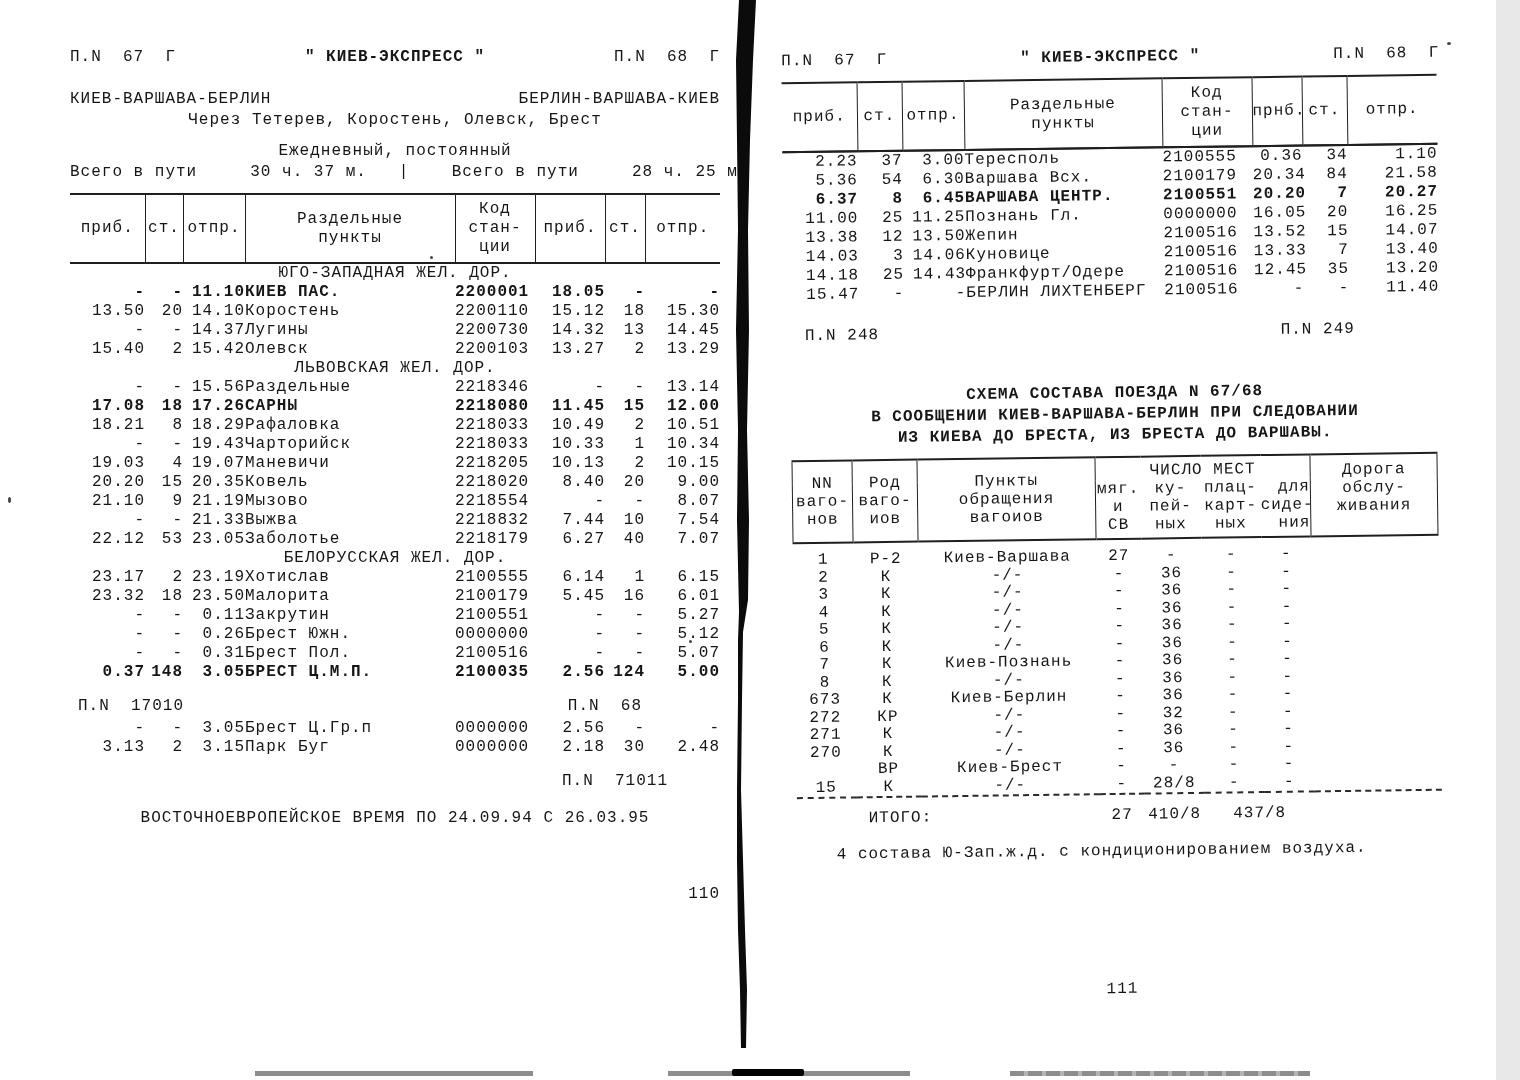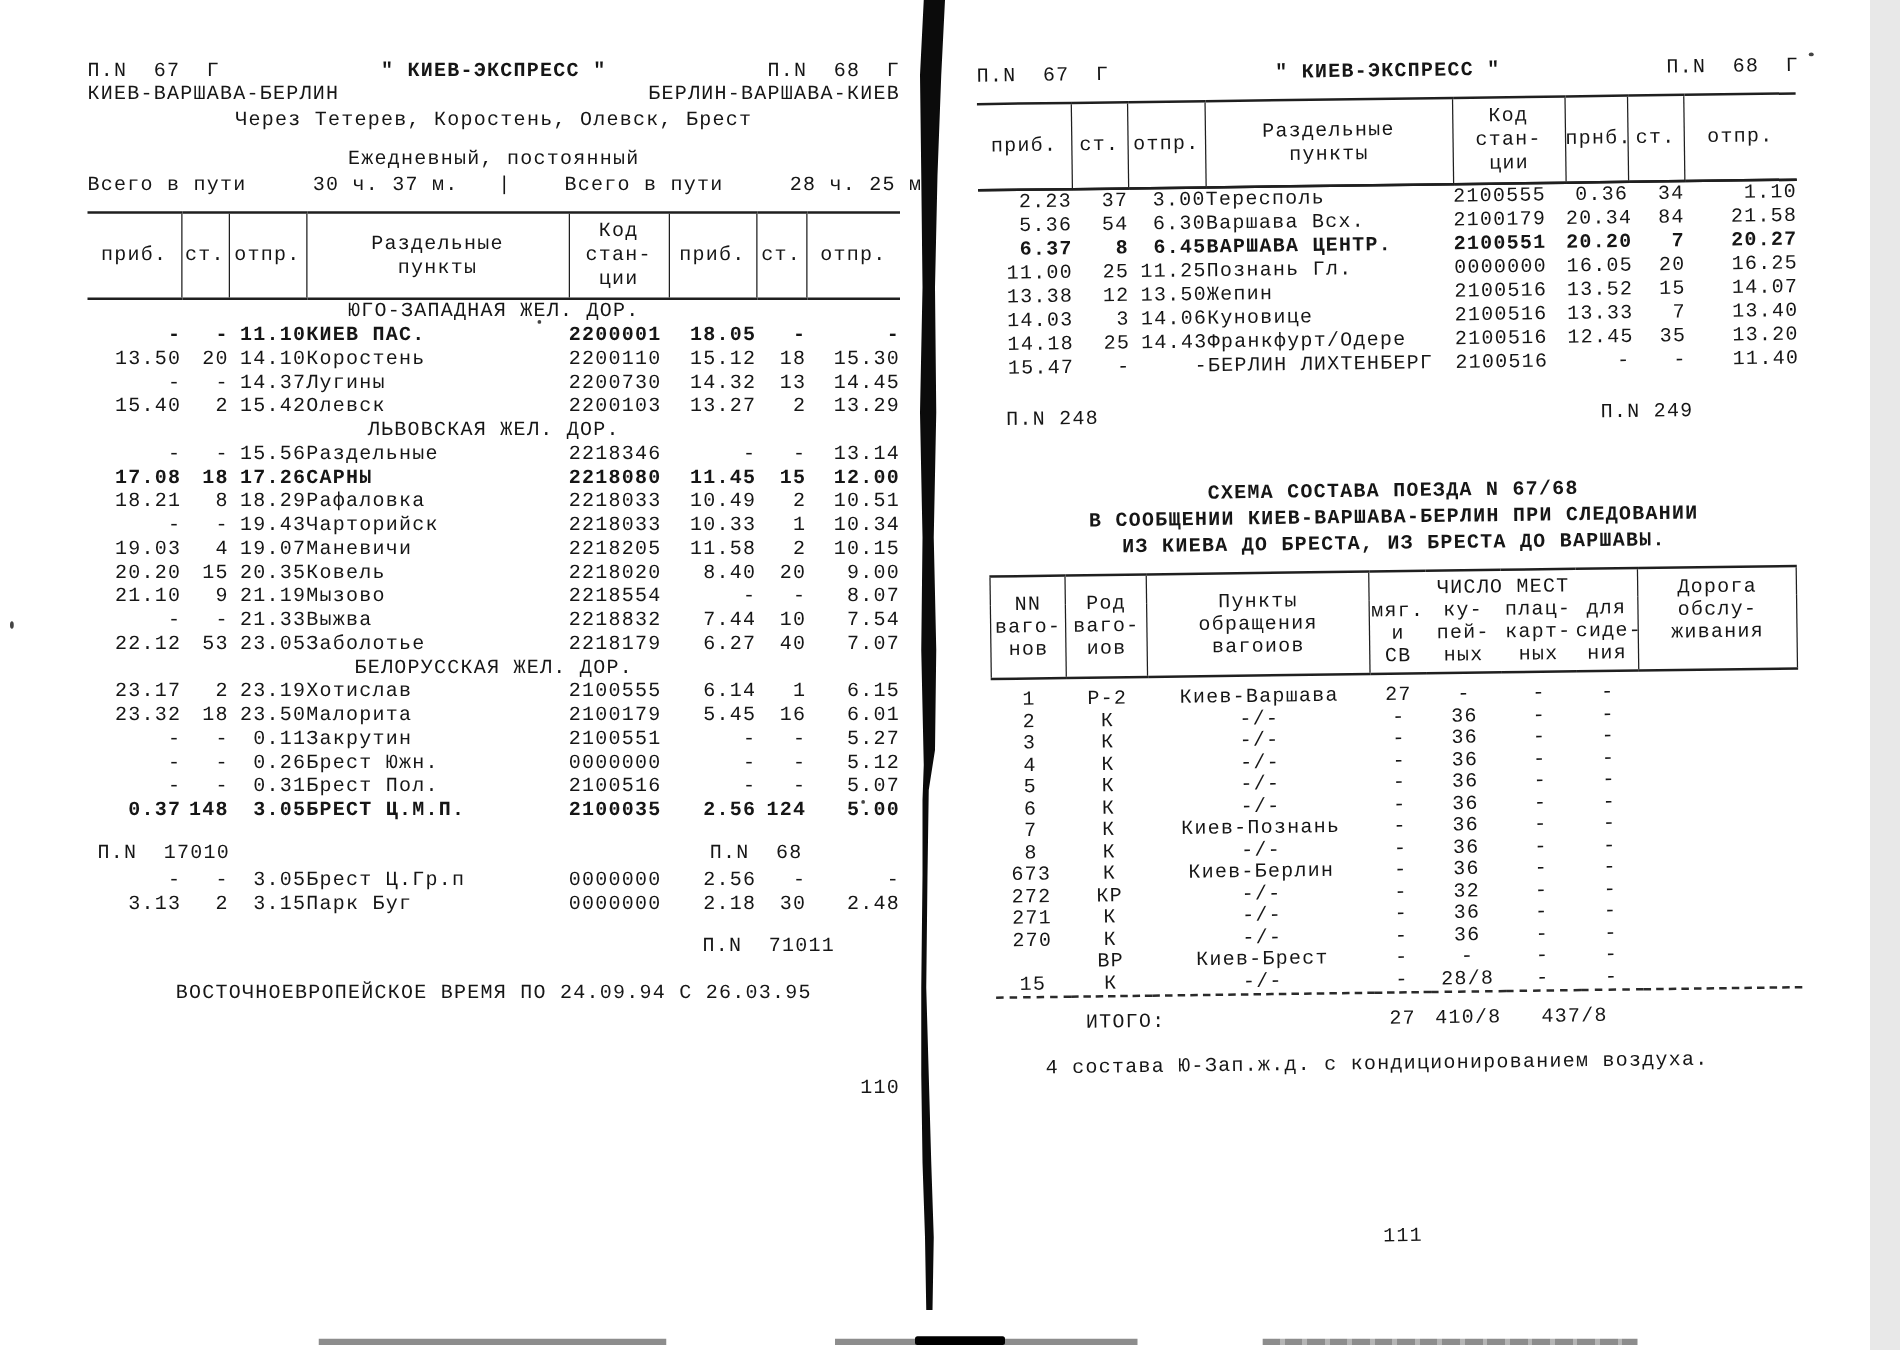--- a/index.html
+++ b/index.html
@@ -5,21 +5,21 @@
   html,body{margin:0;padding:0;background:#e8e8e8;}
   #scan{position:relative;width:1496px;height:1080px;background:#ffffff;overflow:hidden;
         font-family:"Liberation Mono","DejaVu Sans Mono",monospace;color:#161616;
         font-size:16px;letter-spacing:1px;}
   .page{position:absolute;}
   #left-page{left:70px;top:40px;width:650px;}
   #right-page{left:781px;top:40px;width:658px;transform:rotate(-0.75deg);transform-origin:50% 0;}
   .ws-pre{white-space:pre;}
   .b{font-weight:bold;}
   .hdr-row{display:flex;justify-content:space-between;align-items:baseline;padding-top:8px;}
-  .routes-row{display:flex;justify-content:space-between;}
+  .routes-row{display:flex;justify-content:space-between;margin-top:24px;}
   .center{text-align:center;}
   .freq{margin-top:13px;}
   .via{margin-top:3px;}
   .durline{margin-top:3px;}
   table{border-collapse:collapse;table-layout:fixed;}
   .tt{width:650px;margin-top:12px;}
   .tt2{width:655px;margin-top:12px;}
   .tt thead td,.tt2 thead td{border-top:2px solid #1f1f1f;border-bottom:2px solid #1f1f1f;
      border-left:1.5px solid #1f1f1f;text-align:center;vertical-align:middle;
      padding:5px 0;line-height:19px;white-space:pre-line;}
@@ -40,21 +40,21 @@
   .time-notes{margin-top:17px;text-align:center;line-height:22px;}
   .pgnum{text-align:right;margin-top:56px;}
   .schema-titles{margin-top:28px;text-align:center;line-height:21px;font-weight:bold;}
   .schema{width:645px;margin-left:5px;margin-top:10px;}
   .schema thead td{border-top:2px solid #1f1f1f;border-bottom:2px solid #1f1f1f;
      border-left:1.5px solid #1f1f1f;border-right:1.5px solid #1f1f1f;
      text-align:center;vertical-align:middle;line-height:18px;padding:4px 0;white-space:pre-line;}
   .schema thead td.grp{border-bottom:none;padding-bottom:0;}
   .schema thead td.sub{border-left:none;border-right:none;border-top:none;vertical-align:top;padding-top:0;}
   .schema thead td.sub-first{border-left:1.5px solid #1f1f1f;}
-  .schema thead td.sub-last{border-right:1.5px solid #1f1f1f;}
+  .schema thead td.sub-last{border-right:1.5px solid #1f1f1f;text-align:right;}
   .schema thead td.road{vertical-align:top;padding-top:6px;}
   .schema tbody td{padding:0;line-height:17.5px;text-align:center;}
   .schema tbody.body-rows tr:first-child td{padding-top:8px;}
   .schema tbody.total td{border-top:2px dashed #2a2a2a;padding-top:10px;line-height:20px;}
   .schema tbody.total td.tl{text-align:left;padding-left:12px;}
   .comp-note{margin-top:17px;padding-left:45px;}
   .pgnum-r{text-align:center;margin-top:120px;}
   
   #spine{position:absolute;left:726px;top:0;}
   .edge-line{position:absolute;background:#5a5a5a;}
@@ -192,21 +192,21 @@
             <td class="c5">10.33</td>
             <td class="c6">1</td>
             <td class="c7">10.34</td>
           </tr>
           <tr>
             <td class="c0">19.03</td>
             <td class="c1">4</td>
             <td class="c2">19.07</td>
             <td class="c3">Маневичи</td>
             <td class="c4">2218205</td>
-            <td class="c5">11.58</td>
+            <td class="c5">10.13</td>
             <td class="c6">2</td>
             <td class="c7">10.15</td>
           </tr>
           <tr>
             <td class="c0">20.20</td>
             <td class="c1">15</td>
             <td class="c2">20.35</td>
             <td class="c3">Ковель</td>
             <td class="c4">2218020</td>
             <td class="c5">8.40</td>

